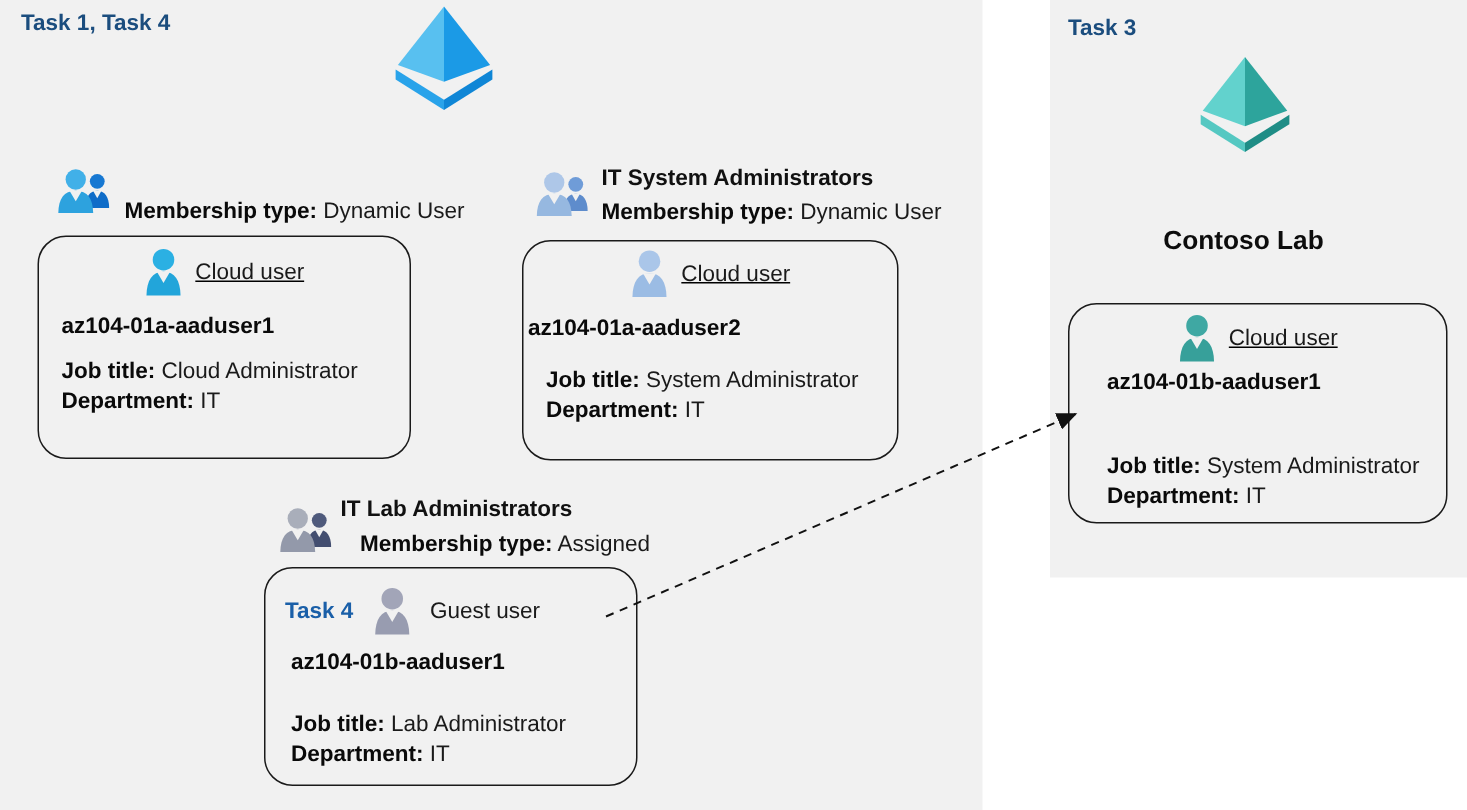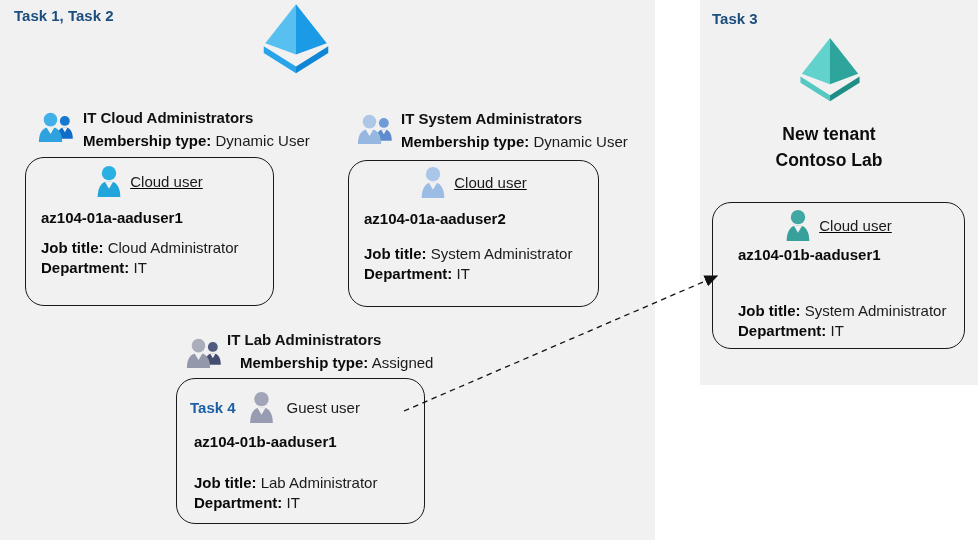--- a/index.html
+++ b/index.html
@@ -55,32 +55,31 @@
       <path d="M0,0 L10.5,4.5 L0,9 Z" fill="#111"></path>
     </marker>
   </defs>
 </svg>
 
 <div class="stage">
 
   <div class="panel panel-left"></div>
   <div class="panel panel-right"></div>
 
-  <div class="abs task-label" style="left:14px;top:7px;">Task 1, Task 2</div>
+  <div class="abs task-label" style="left:14px;top:7px;">Task 1, Task 4</div>
 
   <svg class="abs icon-diamond" style="left:256px;top:2px;" width="80" height="72" viewBox="0 0 96 96">
     <use href="#aad-diamond" style="--f1:#58c0f0;--f2:#1b9ae6;--f3:#29a3ea;--f4:#0f86d6"></use>
   </svg>
 
 
   <div class="group" style="left:38px;top:106px;width:300px;height:46px;">
     <svg class="abs icon-people" style="left:0;top:6px;" viewBox="0 0 38 32">
       <use href="#people" style="--h1:#41b0e8;--b1:#2da2de;--h2:#1778d2;--b2:#0f6cc8"></use>
     </svg>
-    <div class="group-name" style="left:45px;top:3px;">IT Cloud Administrators</div>
     <div class="group-mem" style="left:45px;top:26px;">
       <span class="b">Membership type:</span>
       <span>Dynamic User</span>
     </div>
   </div>
 
   <div class="card" style="left:25px;top:157px;width:247px;height:147px;">
     <div class="card-header" style="top:7px;">
       <svg class="icon-user" viewBox="0 0 26 34">
         <use href="#person" style="--head:#2bb0e3;--body:#22a5da"></use>
@@ -105,21 +104,21 @@
     </div>
   </div>
 
   <div class="card" style="left:348px;top:160px;width:249px;height:145px;">
     <div class="card-header" style="top:5px;">
       <svg class="icon-user" viewBox="0 0 26 34">
         <use href="#person" style="--head:#aac6e9;--body:#9bbce4"></use>
       </svg>
       <span class="type-label">Cloud user</span>
     </div>
-    <div class="username" style="left:15px;top:49px;">az104-01a-aaduser2</div>
+    <div class="username" style="left:3px;top:49px;">az104-01a-aaduser2</div>
     <div class="attrs" style="left:15px;top:83px;">
       <div><span class="b">Job title:</span> <span>System Administrator</span></div>
       <div><span class="b">Department:</span> <span>IT</span></div>
     </div>
   </div>
 
   <div class="group" style="left:186px;top:328px;width:280px;height:46px;">
     <svg class="abs icon-people" style="left:0;top:10px;" viewBox="0 0 38 32">
       <use href="#people" style="--h1:#a9aeba;--b1:#9399aa;--h2:#4f5a7c;--b2:#434e70"></use>
     </svg>
@@ -144,21 +143,20 @@
       <div><span class="b">Department:</span> <span>IT</span></div>
     </div>
   </div>
 
   <div class="abs task-label" style="left:712px;top:10px;">Task 3</div>
 
   <svg class="abs icon-diamond" style="left:796px;top:36px;" width="68" height="66" viewBox="0 0 96 96">
     <use href="#aad-diamond" style="--f1:#62d2cd;--f2:#2da49c;--f3:#55c8c2;--f4:#1f8d86"></use>
   </svg>
 
-  <div class="abs tenant-title" style="left:689px;top:124px;width:280px;">New tenant</div>
   <div class="abs tenant-title" style="left:689px;top:150px;width:280px;">Contoso Lab</div>
 
   <div class="card" style="left:712px;top:202px;width:251px;height:145px;">
     <div class="card-header" style="top:6px;">
       <svg class="icon-user" viewBox="0 0 26 34">
         <use href="#person" style="--head:#3fa8a3;--body:#37a09a"></use>
       </svg>
       <span class="type-label">Cloud user</span>
     </div>
     <div class="username" style="left:25px;top:43px;">az104-01b-aaduser1</div>

